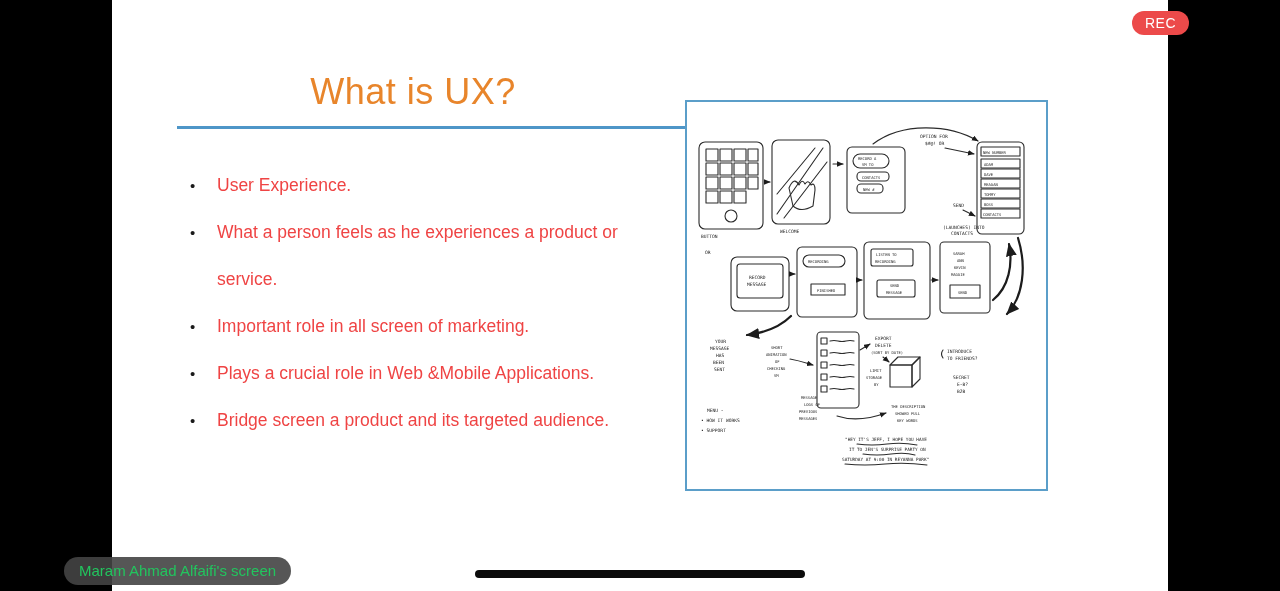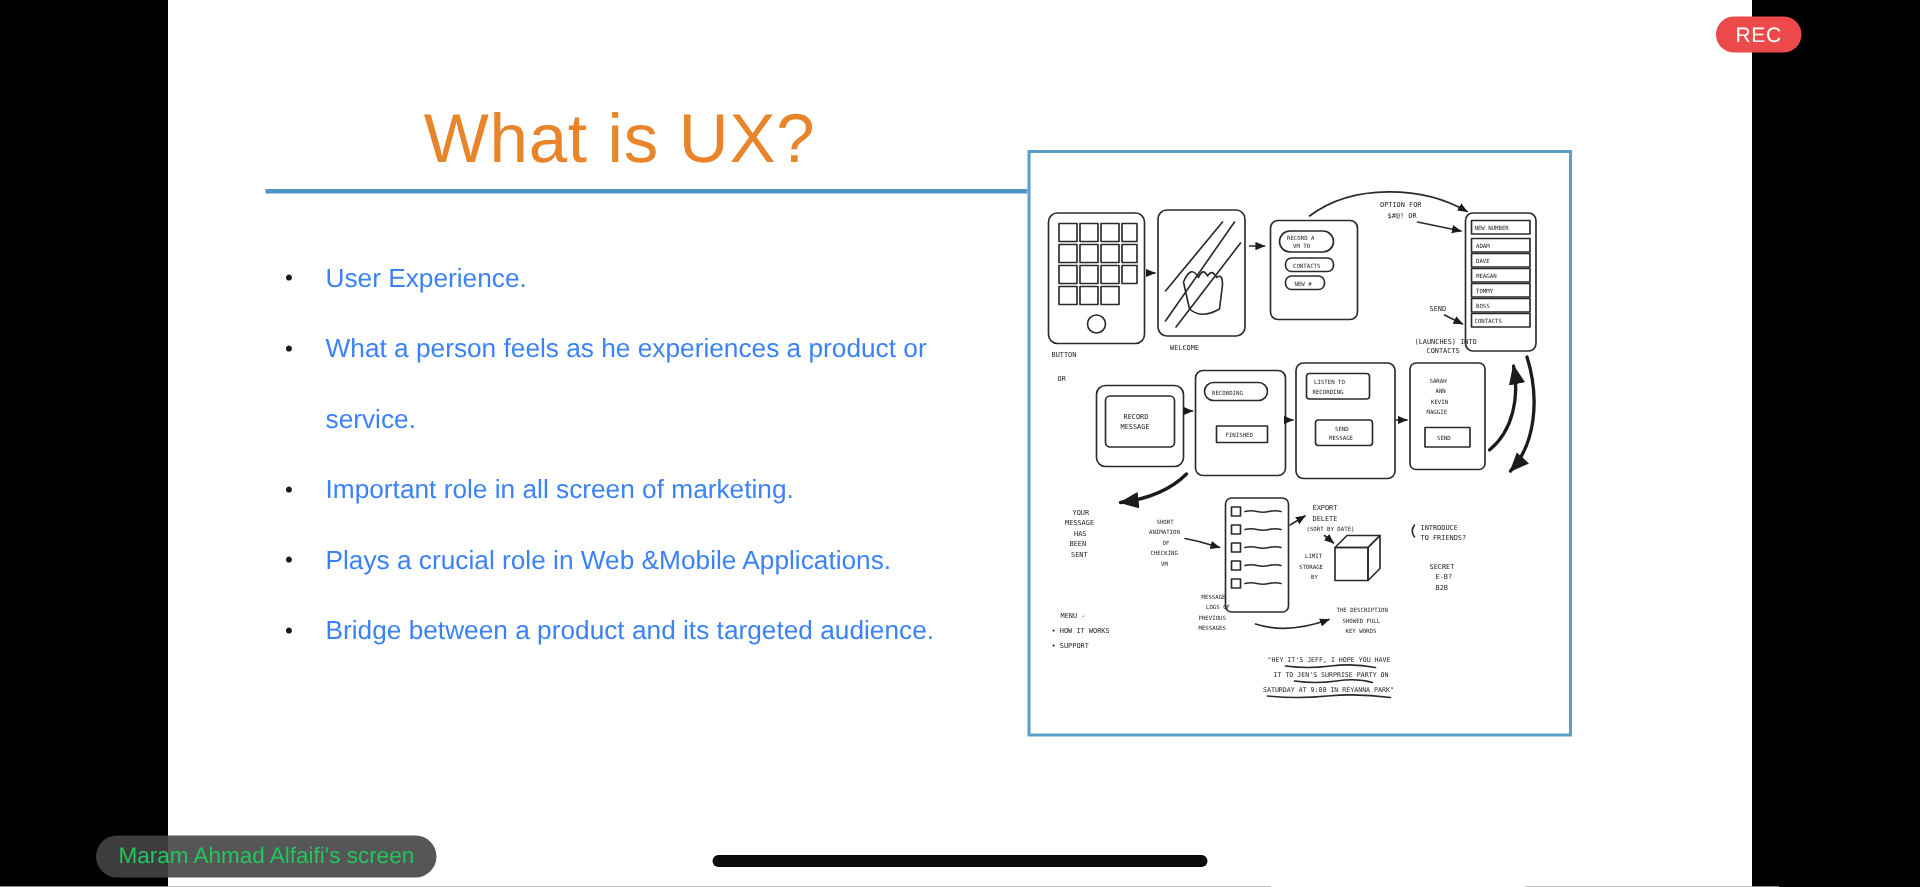--- a/index.html
+++ b/index.html
@@ -5,37 +5,37 @@
   html,body { margin:0; padding:0; }
   body {
     width:1280px; height:591px; position:relative; overflow:hidden;
     background:#000; font-family:"Liberation Sans", sans-serif;
   }
   .screen {
     position:absolute; left:112px; top:0; width:1056px; height:591px;
     background:#ffffff;
   }
   .rec-badge {
-    position:absolute; top:11px; right:79px; z-index:5;
+    position:absolute; top:11px; right:91px; z-index:5;
     background:#ec4a4a; color:#fff; font-size:14px; letter-spacing:0.5px;
     padding:4px 13px; border-radius:13px;
   }
   .slide-header {
     position:absolute; left:65px; top:64px; width:508px;
     text-align:center; padding-right:36px; box-sizing:border-box;
     border-bottom:3px solid #4e96c8; padding-bottom:6px;
   }
   .slide-title {
-    font-size:46px; line-height:56px; color:#e8852b; font-weight:400;
+    font-size:36px; line-height:56px; color:#e8852b; font-weight:400;
     letter-spacing:0.5px;
   }
   .bullets { position:absolute; left:78px; top:162px; width:472px; }
   .bullet-item { display:flex; align-items:flex-start; }
   .bullet-marker { width:27px; font-size:15px; line-height:47px; color:#1a1a1a; flex:none; }
-  .bullet-text { flex:1; font-size:17.5px; line-height:47px; color:#3b82f6; }
+  .bullet-text { flex:1; font-size:17.5px; line-height:47px; color:#ef4444; }
   .sketch-box {
     position:absolute; left:573px; top:100px; width:359px; height:387px;
     border:2px solid #5b9ec9; background:#fff;
   }
   .sketch-box svg { display:block; width:359px; height:387px; }
   .share-pill {
     position:absolute; left:64px; top:557px; height:28px; z-index:6;
     background:rgba(68,68,68,0.9); border-radius:14px;
     color:#22c55e; font-size:15px; line-height:28px; padding:0 15px;
     white-space:nowrap;
@@ -72,21 +72,21 @@
     <div class="bullet-item">
       <span class="bullet-marker">•</span>
       <span class="bullet-text">Important role in all screen of marketing.</span>
     </div>
     <div class="bullet-item">
       <span class="bullet-marker">•</span>
       <span class="bullet-text">Plays a crucial  role in Web &amp;Mobile Applications.</span>
     </div>
     <div class="bullet-item">
       <span class="bullet-marker">•</span>
-      <span class="bullet-text">Bridge between a product and its targeted audience.</span>
+      <span class="bullet-text">Bridge screen a product and its targeted audience.</span>
     </div>
   </div>
 
   <div class="sketch-box">
     <svg viewBox="0 0 359 387">
       <defs>
         <marker id="ah" markerWidth="7" markerHeight="6" refX="5.5" refY="2.5" orient="auto">
           <path d="M0,0 L6,2.5 L0,5 z" fill="#1c1c1c"></path>
         </marker>
       </defs>

